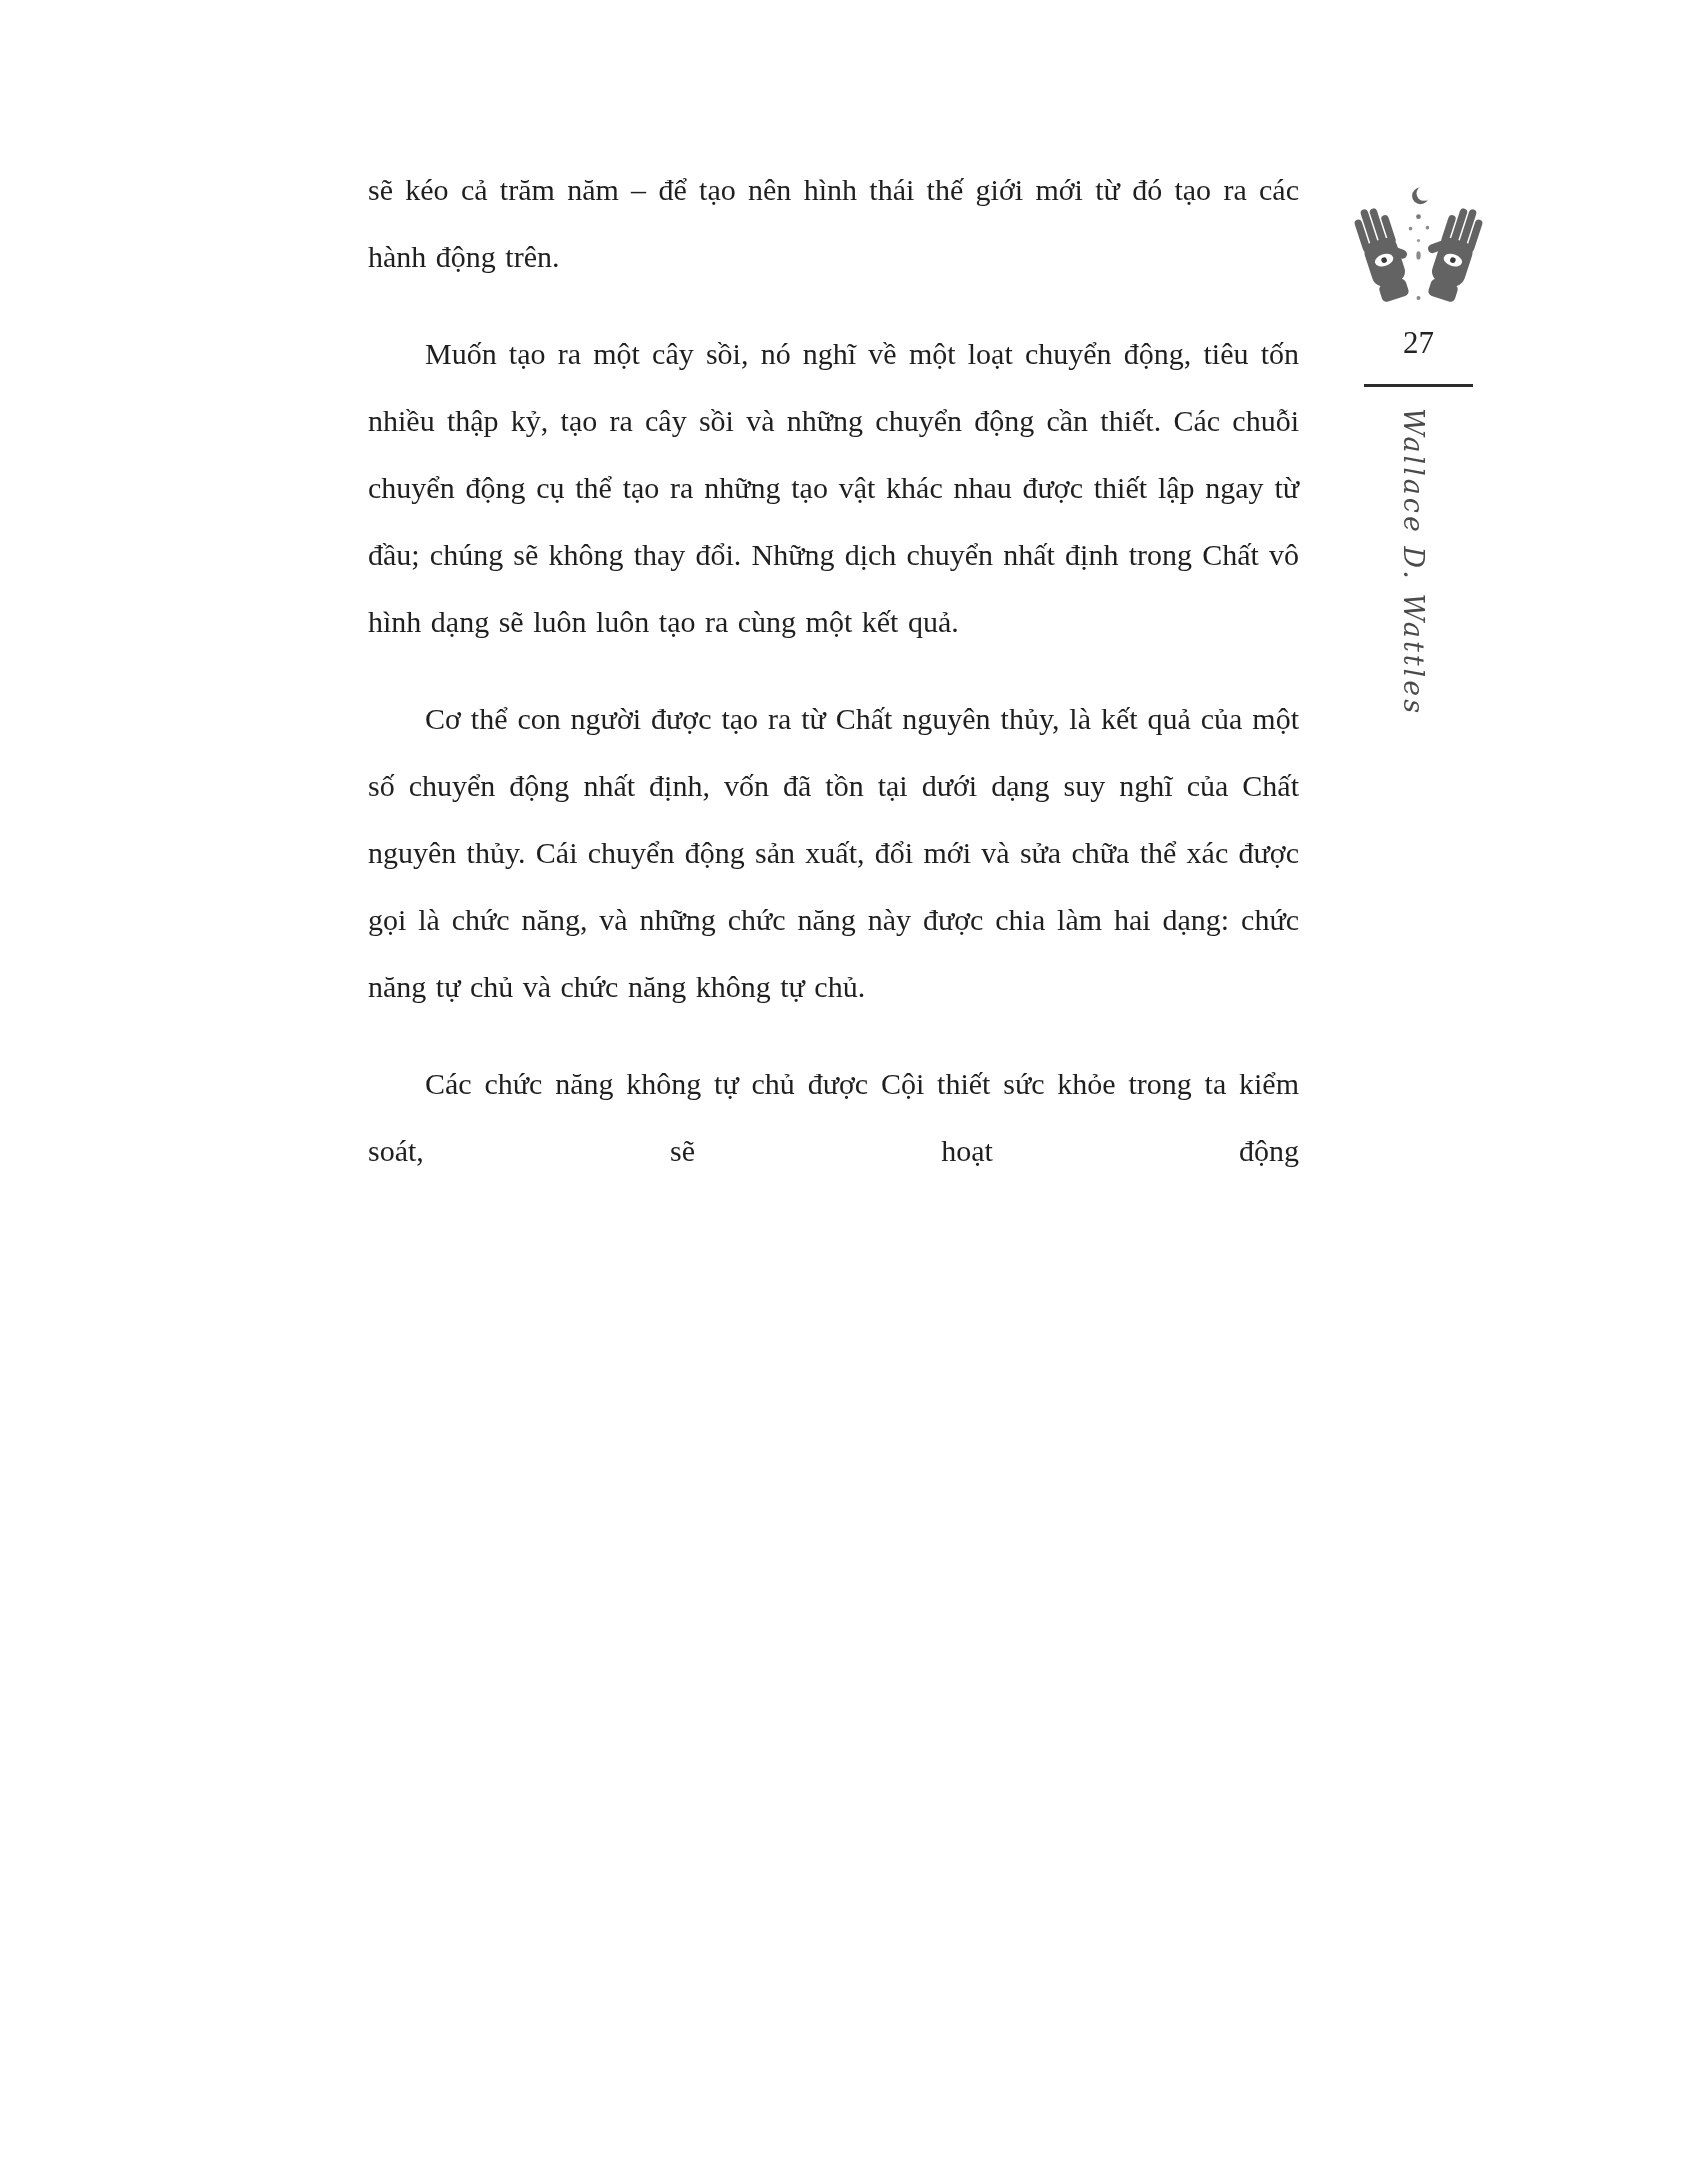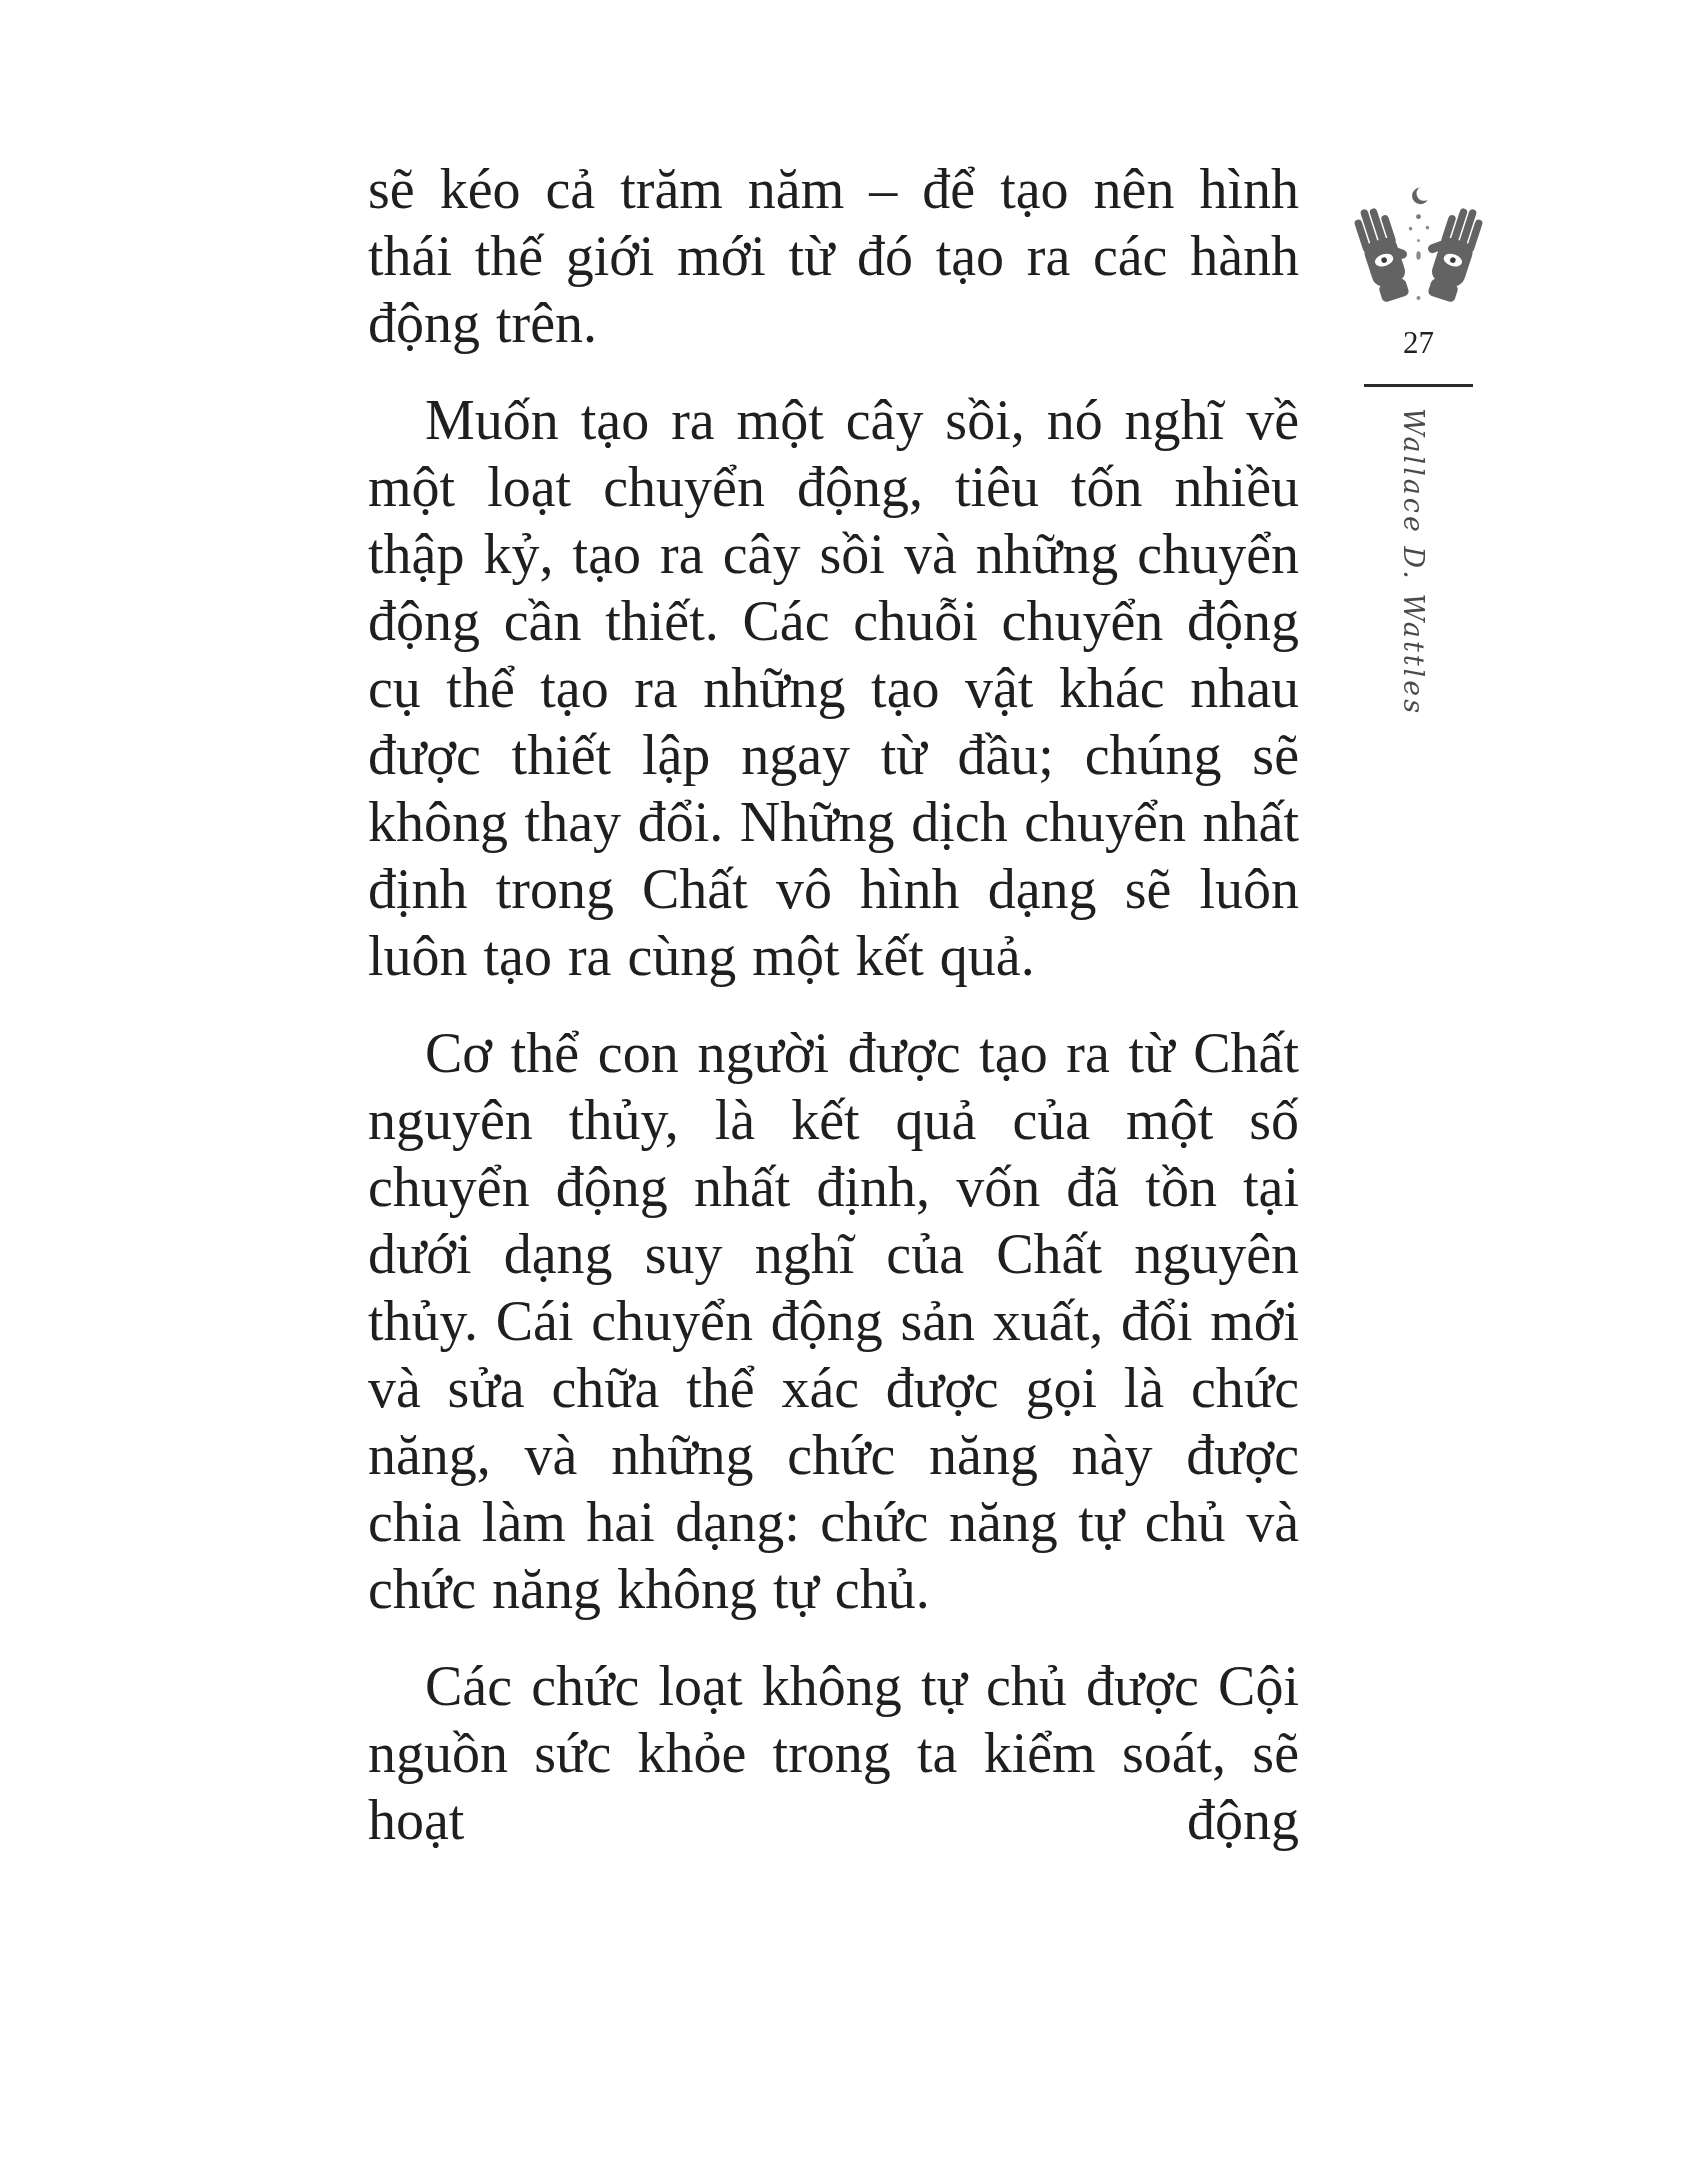--- a/index.html
+++ b/index.html
@@ -20,21 +20,21 @@
     inset: 0;
     background: #ffffff;
   }
   .text-block {
     position: absolute;
     left: 368px;
     top: 156px;
     width: 931px;
   }
   .para {
-    font-size: 56px;
+    font-size: 30px;
     line-height: 67px;
     text-align: justify;
     margin: 0 0 30px 0;
     text-indent: 57px;
     word-spacing: 2px;
   }
   .para.no-indent {
     text-indent: 0;
   }
   .para.justify-last {
@@ -80,21 +80,21 @@
 </style>
 </head>
 <body>
 
 <div class="page">
 
   <main class="text-block">
     <p class="para no-indent">sẽ kéo cả trăm năm – để tạo nên hình thái thế giới mới từ đó tạo ra các hành động trên.</p>
     <p class="para">Muốn tạo ra một cây sồi, nó nghĩ về một loạt chuyển động, tiêu tốn nhiều thập kỷ, tạo ra cây sồi và những chuyển động cần thiết. Các chuỗi chuyển động cụ thể tạo ra những tạo vật khác nhau được thiết lập ngay từ đầu; chúng sẽ không thay đổi. Những dịch chuyển nhất định trong Chất vô hình dạng sẽ luôn luôn tạo ra cùng một kết quả.</p>
     <p class="para">Cơ thể con người được tạo ra từ Chất nguyên thủy, là kết quả của một số chuyển động nhất định, vốn đã tồn tại dưới dạng suy nghĩ của Chất nguyên thủy. Cái chuyển động sản xuất, đổi mới và sửa chữa thể xác được gọi là chức năng, và những chức năng này được chia làm hai dạng: chức năng tự chủ và chức năng không tự chủ.</p>
-    <p class="para justify-last">Các chức loạt không tự chủ được Cội nguồn sức khỏe trong ta kiểm soát, sẽ hoạt động</p>
+    <p class="para justify-last">Các chức năng không tự chủ được Cội thiết sức khỏe trong ta kiểm soát, sẽ hoạt động</p>
   </main>
 
   <div class="margin-hands">
     <svg viewBox="0 0 140 132" width="139" height="131" xmlns="http://www.w3.org/2000/svg" aria-hidden="true">
 
       <circle cx="72" cy="15" r="8.5" fill="#636363"></circle>
       <circle cx="75.5" cy="12.5" r="7.5" fill="#ffffff"></circle>
 
       <circle cx="70" cy="36" r="2.4" fill="#7a7a7a"></circle>
       <circle cx="62" cy="48" r="1.8" fill="#8a8a8a"></circle>

